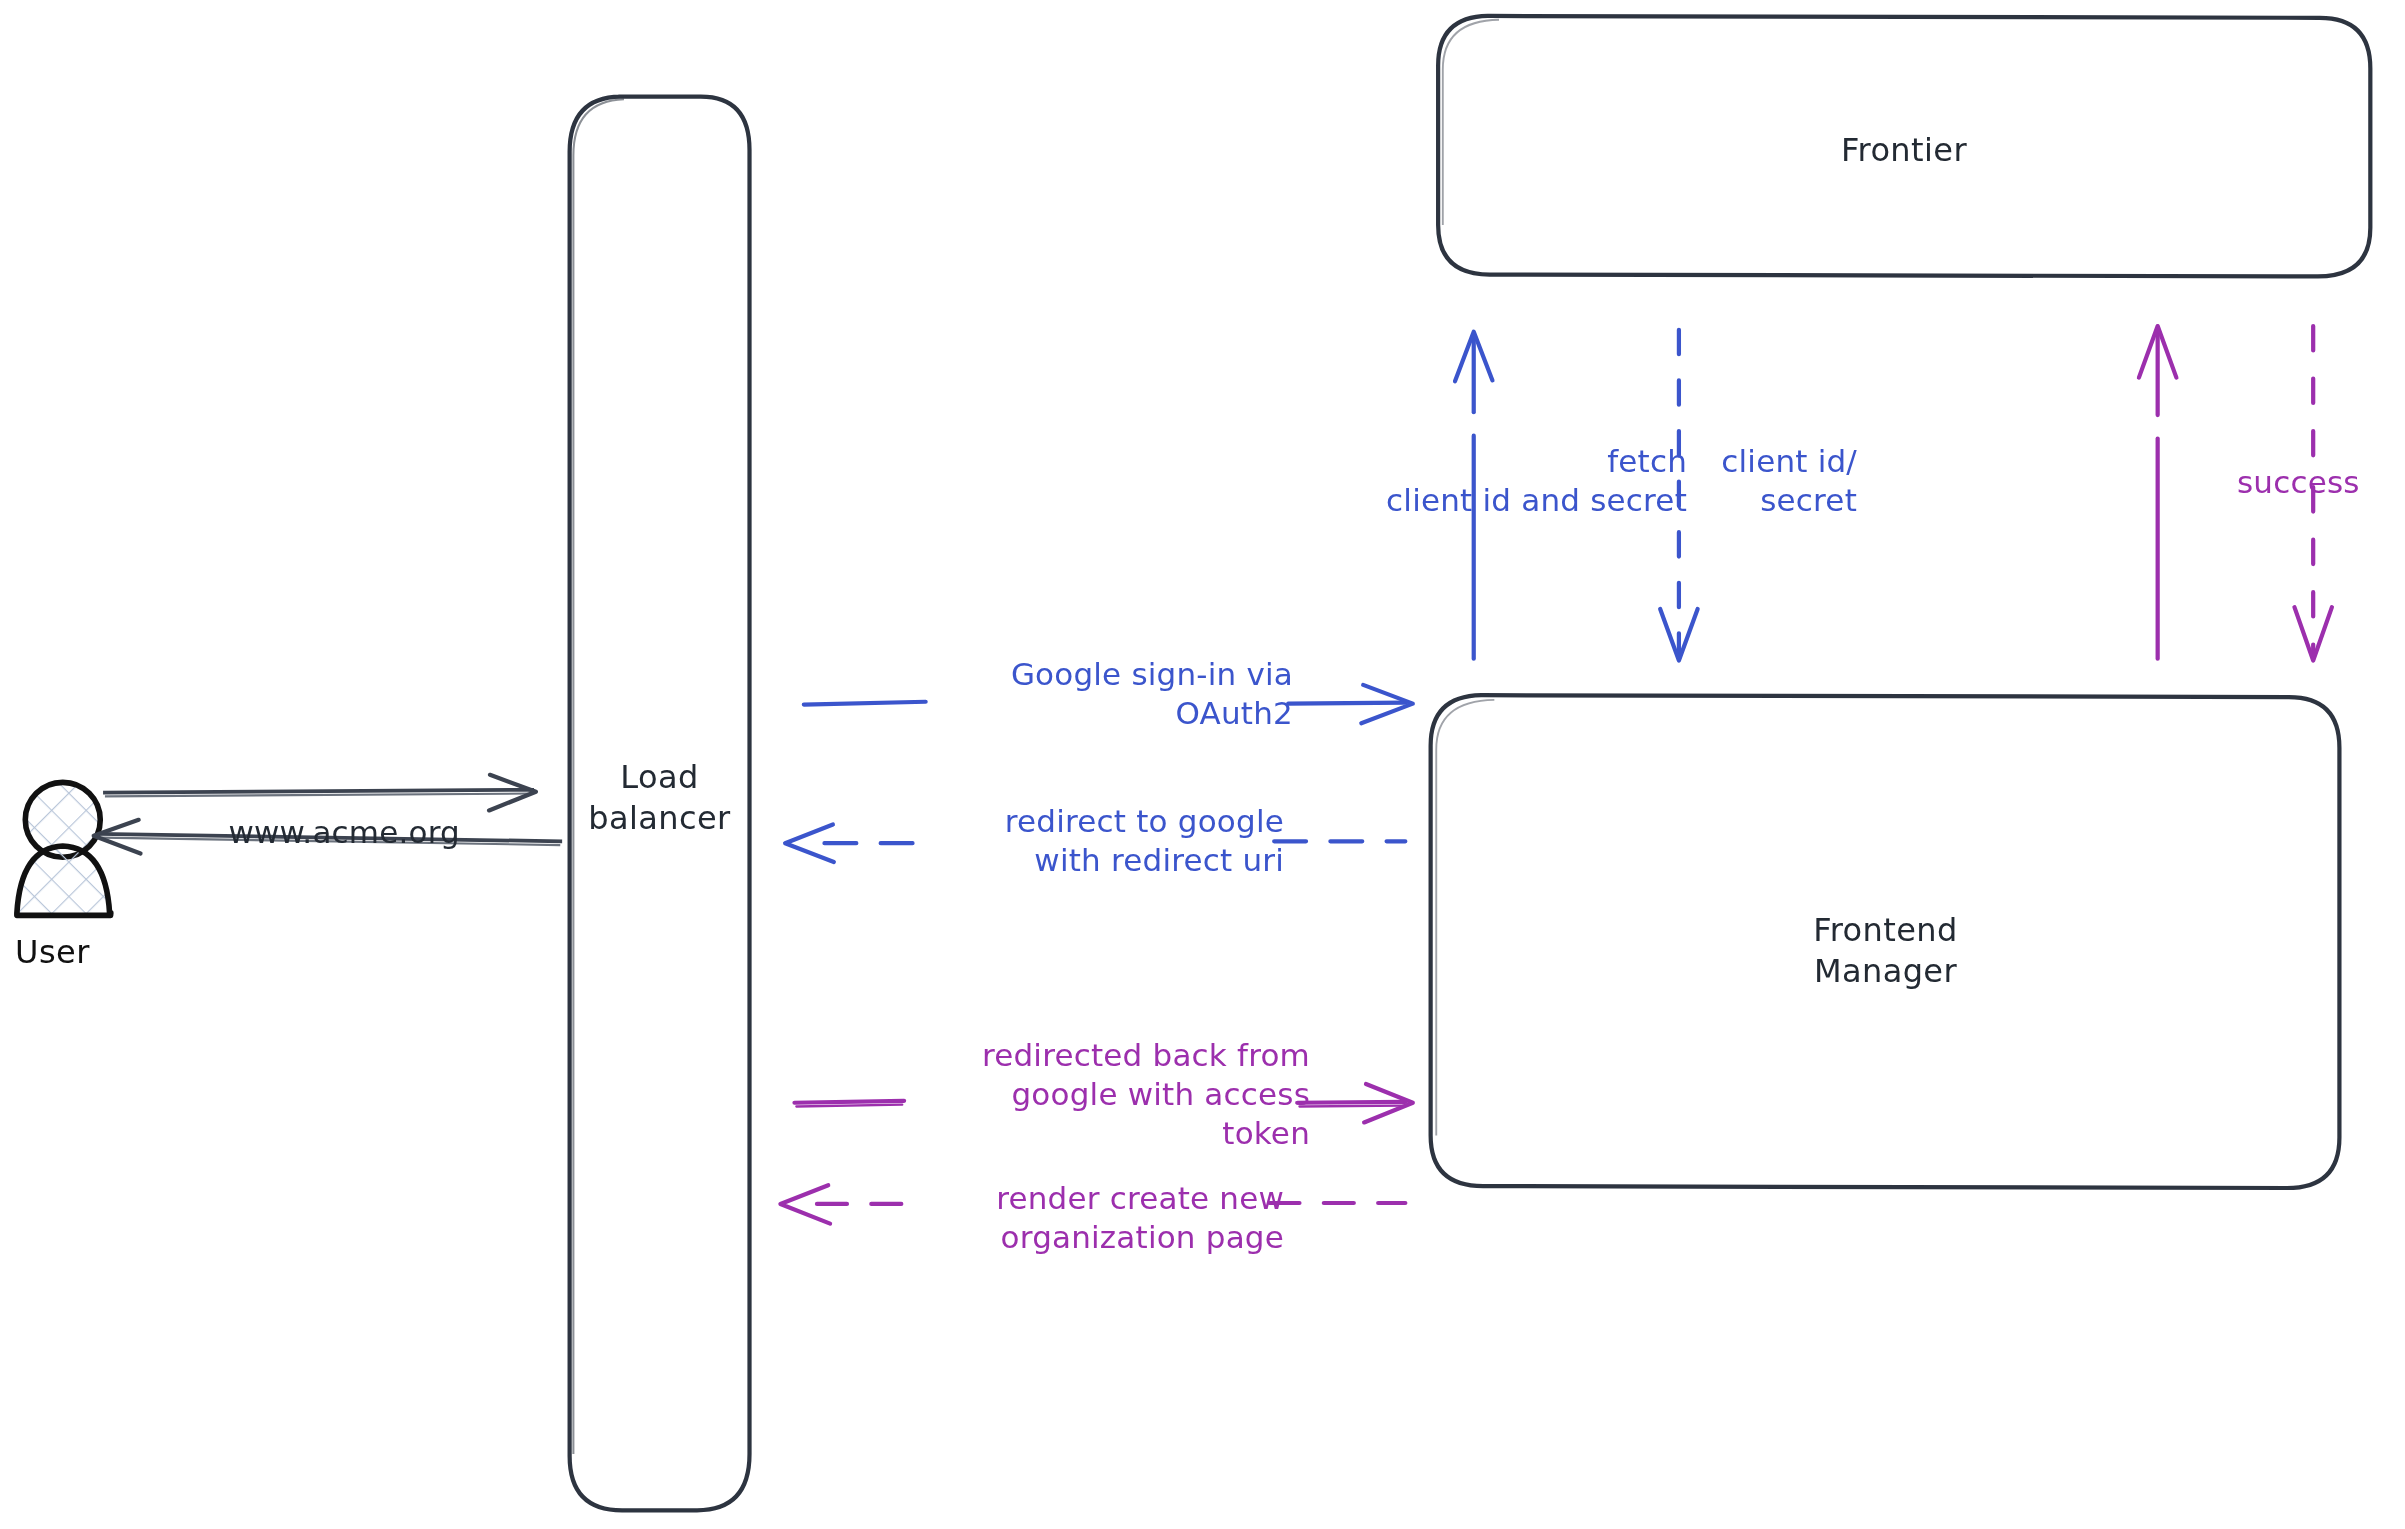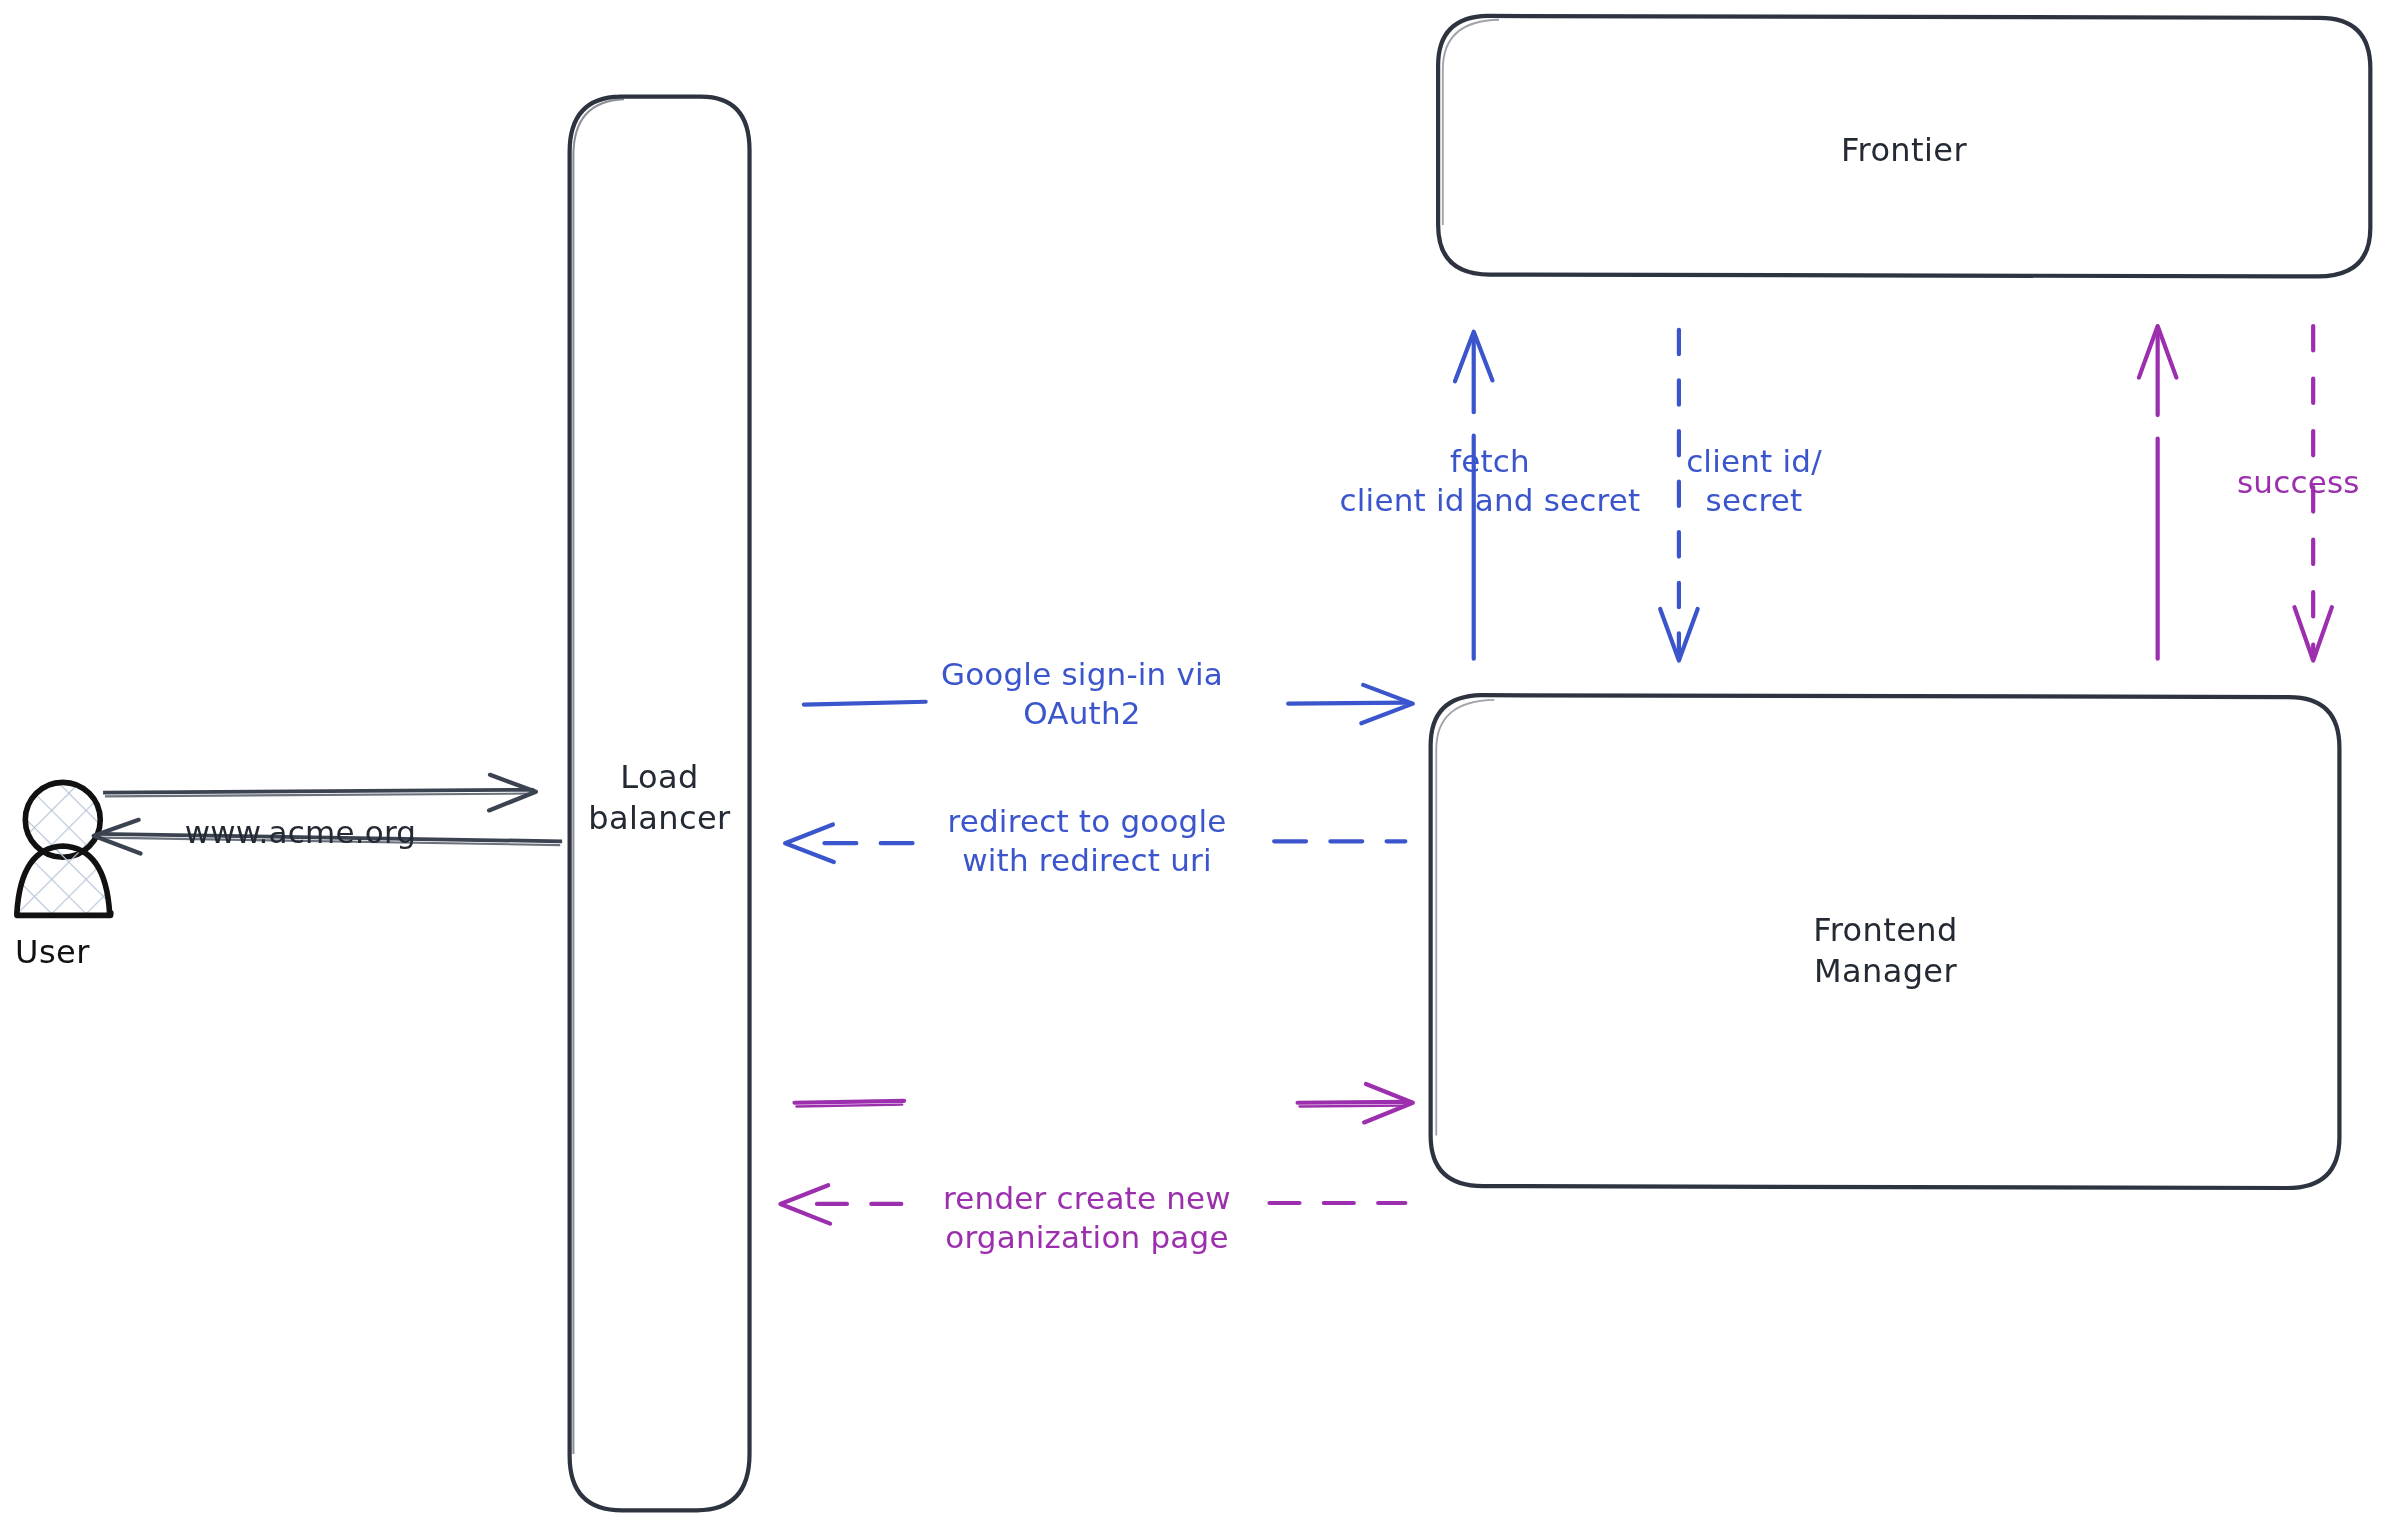--- a/index.html
+++ b/index.html
@@ -29,21 +29,21 @@
     color: #232a33;
     font-family: "DejaVu Sans", sans-serif;
     font-size: 32px;
     line-height: 1.28;
     letter-spacing: 0.4px;
     white-space: pre-line;
     pointer-events: none;
   }
   .edge-label {
     position: absolute;
-    text-align: center;
+    text-align: right;
     font-family: "DejaVu Sans", sans-serif;
     font-size: 31px;
     line-height: 1.25;
     letter-spacing: 0.2px;
     white-space: pre-line;
   }
   .lbl-dark   { color: #232a33; margin-top: 44px; }
   .lbl-blue   { color: #3B55CC; }
   .lbl-purple { color: #9C2FAD; }
   .actor-caption {
@@ -164,20 +164,23 @@
 Manager</div>
 
   <div class="edge-label lbl-dark" style="left:141px; top:769px; width:319px;">www.acme.org</div>
 
   <div class="edge-label lbl-blue" style="left:871px; top:655px; width:422px;">Google sign-in via
 OAuth2</div>
 
   <div class="edge-label lbl-blue" style="left:890px; top:802px; width:394px;">redirect to google
 with redirect uri</div>
 
+  <div class="edge-label lbl-purple" style="left:860px; top:1036px; width:450px;">redirected back from
+google with access
+token</div>
 
   <div class="edge-label lbl-purple" style="left:890px; top:1179px; width:394px;">render create new
 organization page</div>
 
   <div class="edge-label lbl-blue" style="left:1293px; top:442px; width:394px;">fetch
 client id and secret</div>
 
   <div class="edge-label lbl-blue" style="left:1651px; top:442px; width:206px;">client id/
 secret</div>
 

